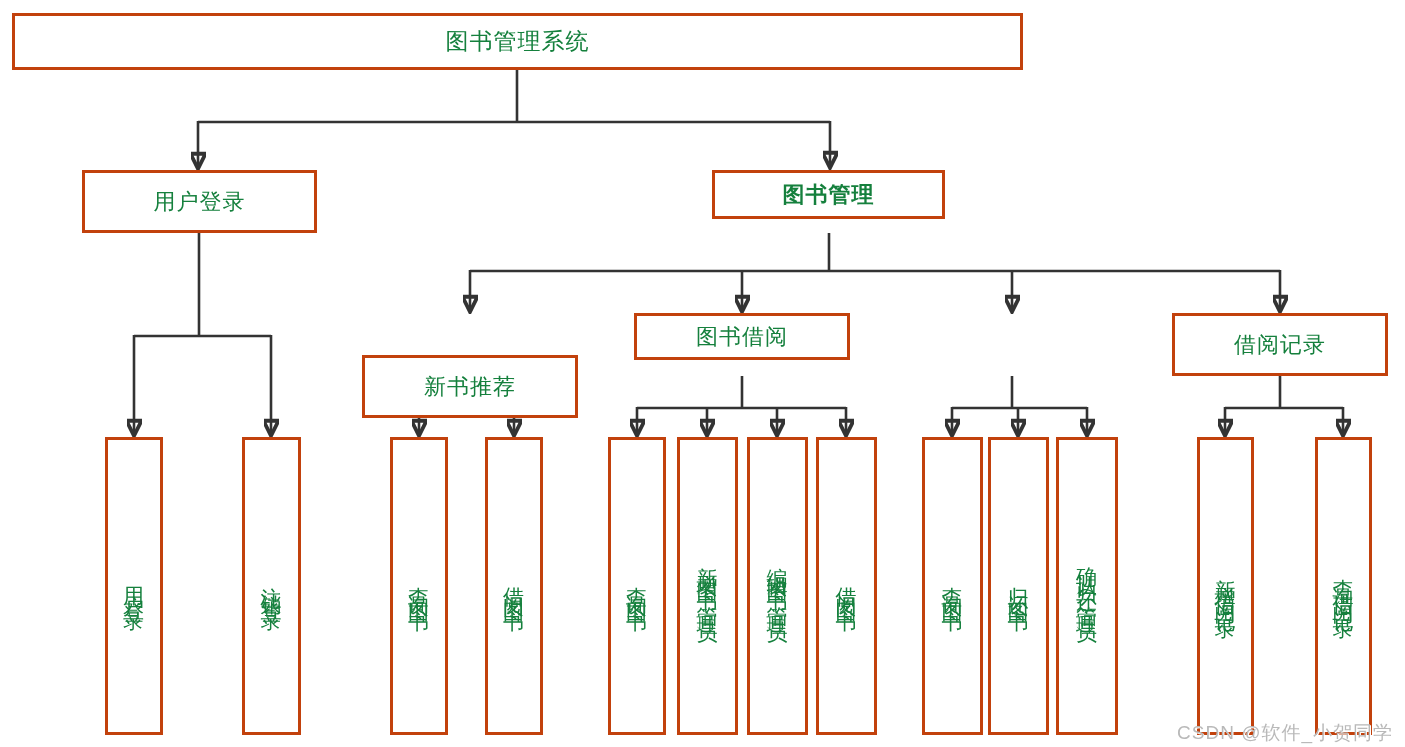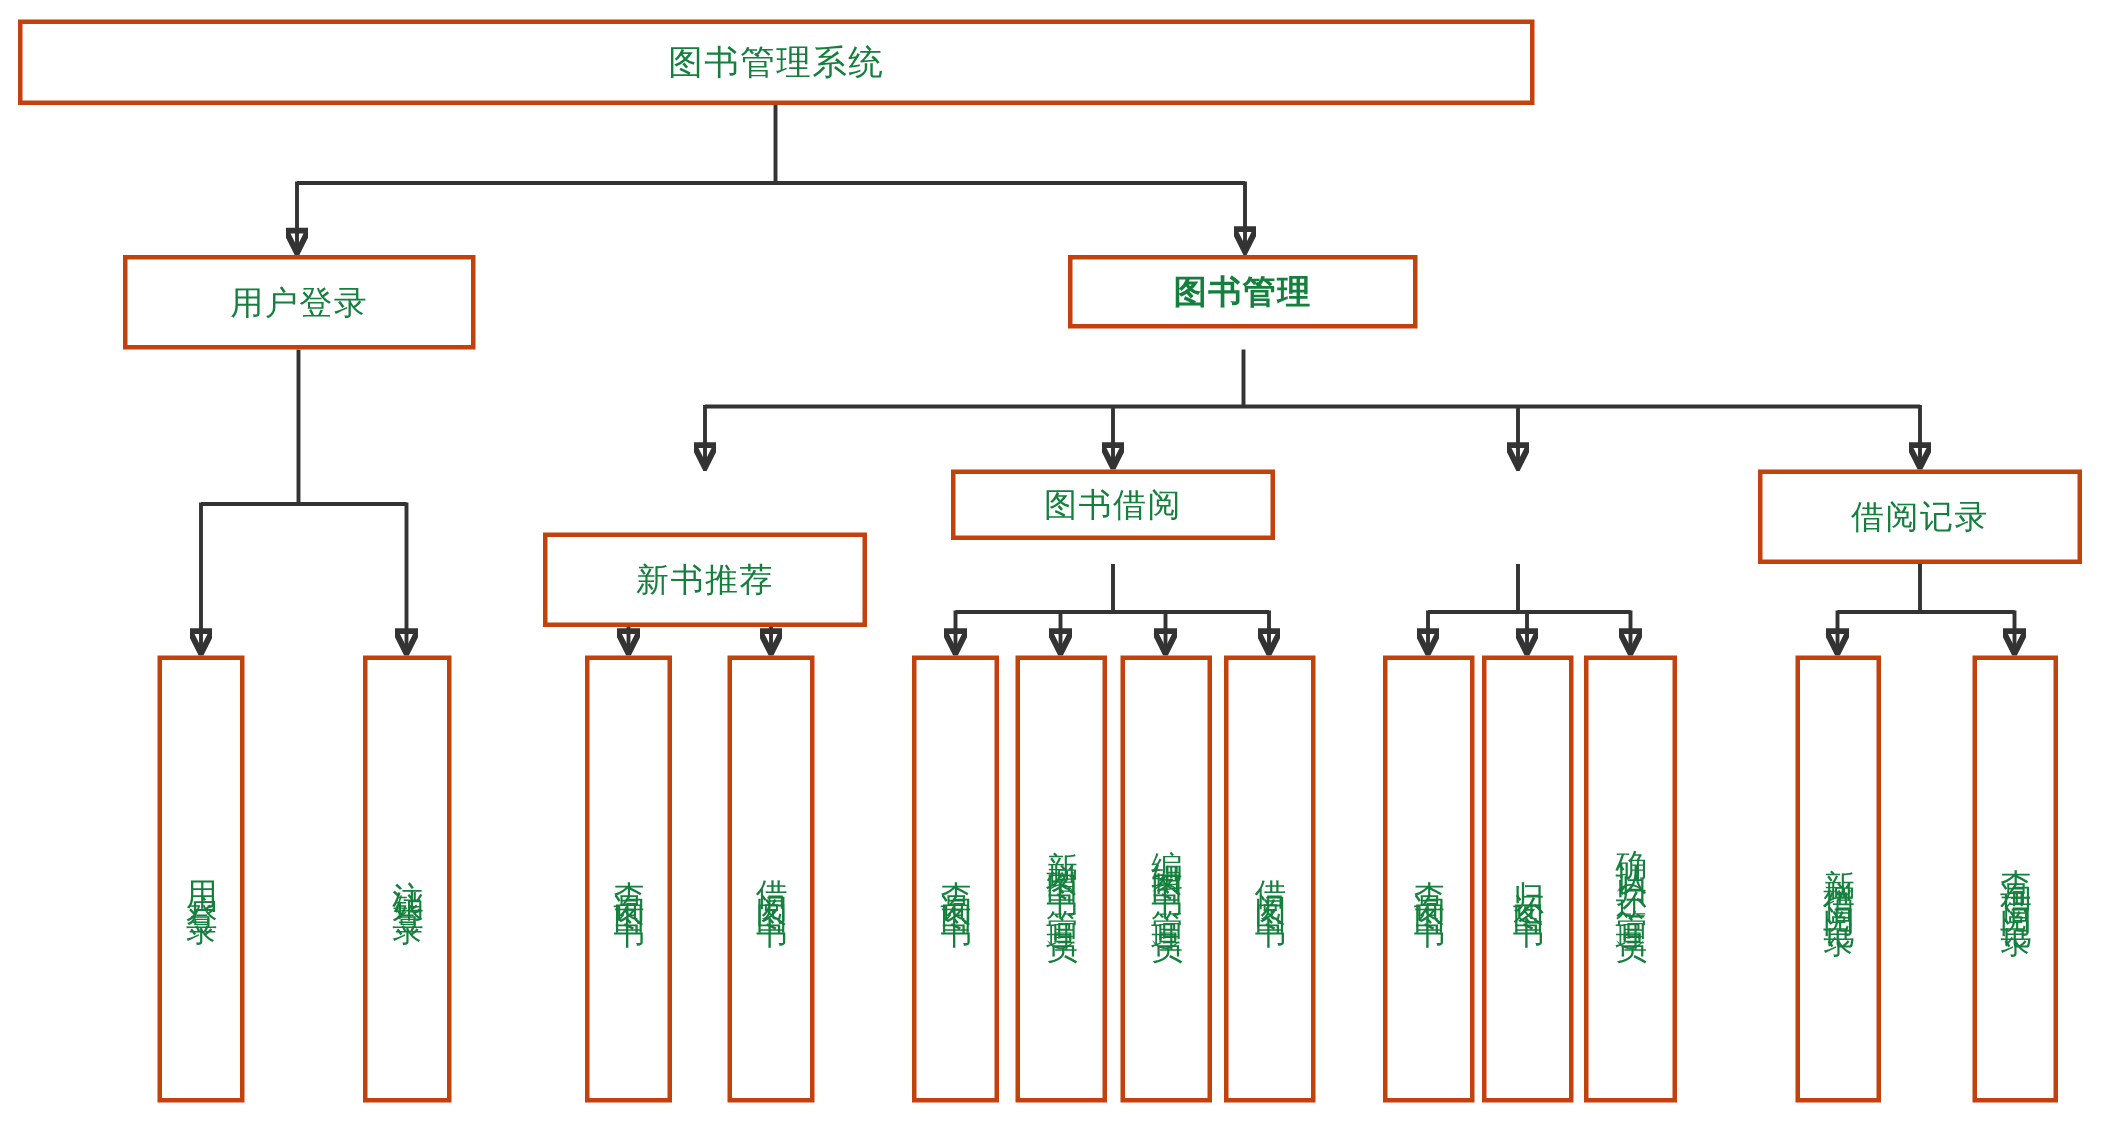--- a/index.html
+++ b/index.html
@@ -153,14 +153,15 @@
   <div class="node leaf" style="left:1056px; top:437px; width:62px; height:298px;">
     <span>确认归还（管理员）</span>
   </div>
   <div class="node leaf" style="left:1197px; top:437px; width:57px; height:298px;">
     <span>新增借阅记录</span>
   </div>
   <div class="node leaf" style="left:1315px; top:437px; width:57px; height:298px;">
     <span>查询借阅记录</span>
   </div>
 
+  <div class="watermark">CSDN @软件_小贺同学</div>
 
 </div>
 
 </body></html>

